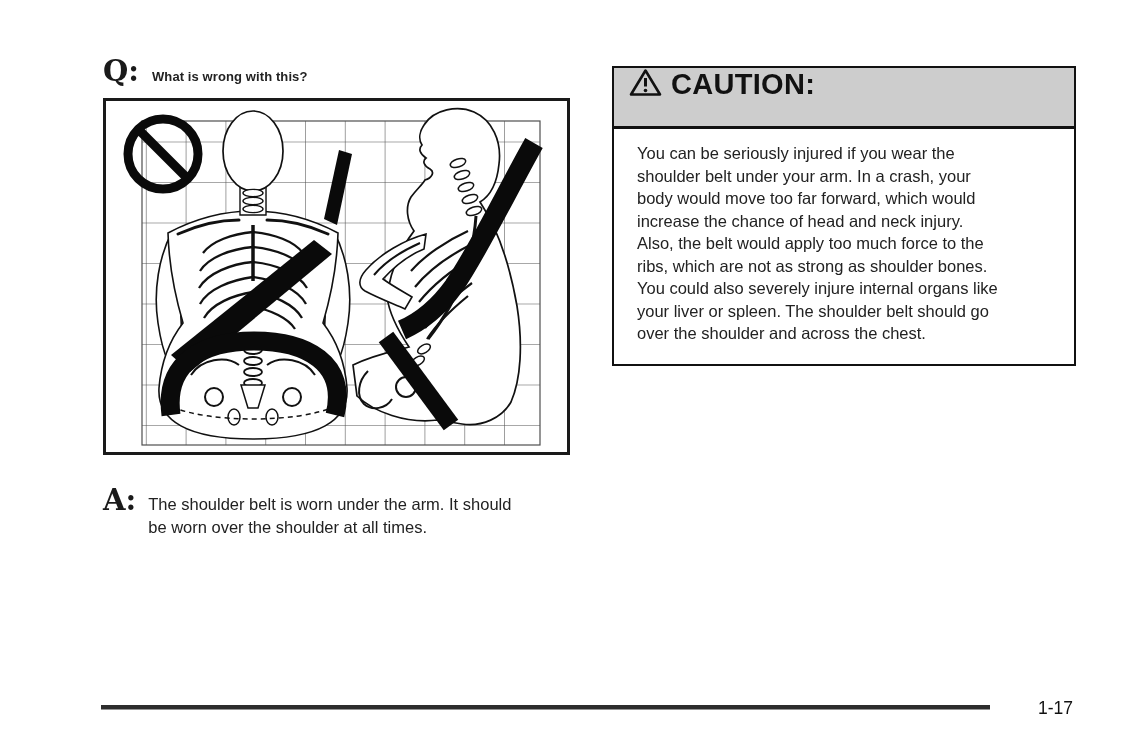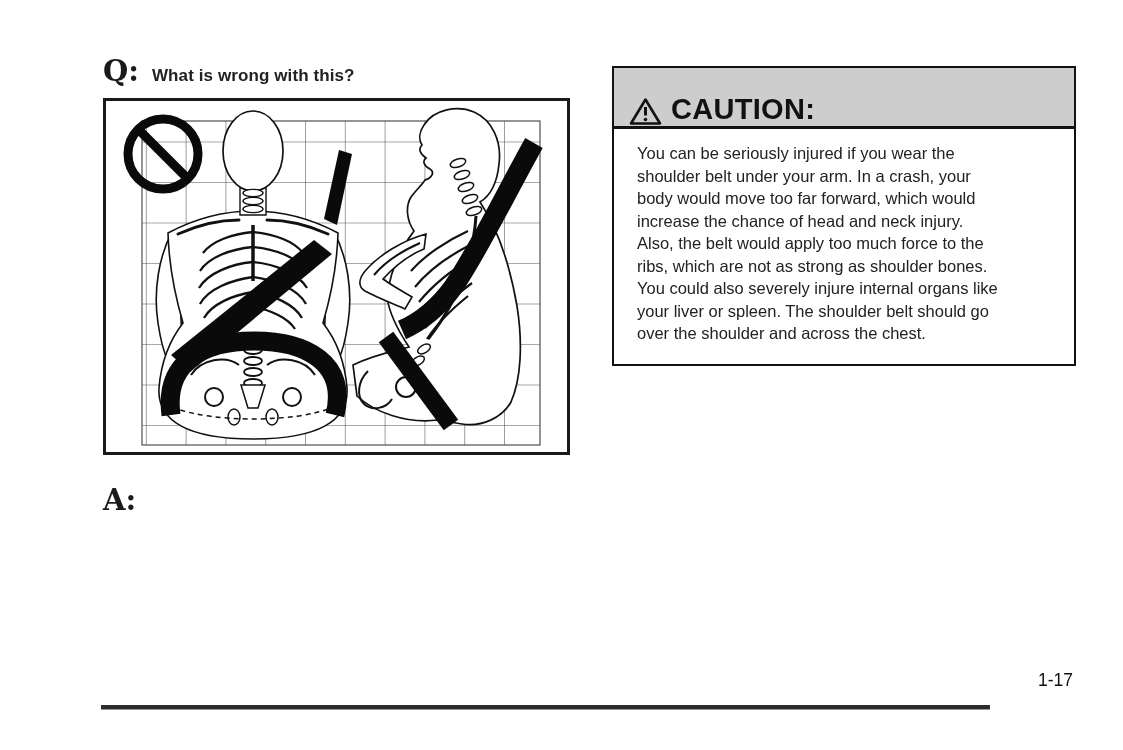--- a/index.html
+++ b/index.html
@@ -6,52 +6,52 @@
   .canvas{
     position:relative;width:1123px;height:750px;background:#ffffff;
     font-family:"Liberation Sans",sans-serif;overflow:hidden;
   }
   
   .q-row{position:absolute;left:103px;top:57px;display:flex;align-items:baseline;gap:13px;}
   .qa-prefix{
     font-family:"DejaVu Serif","Liberation Serif",serif;
     font-weight:bold;font-size:29px;color:#1a1a1a;line-height:1;
   }
-  .q-label{font-size:17px;font-weight:bold;color:#222;letter-spacing:0.1px;}
+  .q-label{font-size:13px;font-weight:bold;color:#222;letter-spacing:0.1px;}
   .a-row{position:absolute;left:103px;top:486px;display:flex;align-items:baseline;gap:12px;}
   .a-text{font-size:16.5px;line-height:22.5px;color:#222;white-space:pre-line;}
 
   
   .figure-box{
     position:absolute;left:103px;top:98px;width:467px;height:357px;
     border:3px solid #1a1a1a;box-sizing:border-box;background:#fff;
   }
   .figure-box svg{display:block;width:100%;height:100%;}
 
   
   .caution{
     position:absolute;left:612px;top:66px;width:464px;box-sizing:border-box;
     border:2px solid #111;background:#fff;
   }
   .caution-header{
     background:#cdcdcd;border-bottom:3px solid #111;height:61px;
-    display:flex;align-items:flex-end;padding-left:15px;gap:9px;box-sizing:border-box;
+    display:flex;align-items:flex-start;padding-left:15px;gap:9px;box-sizing:border-box;
   }
   .caution-title{font-size:29px;font-weight:bold;color:#111;letter-spacing:0.3px;}
   .caution-body{
     padding:13px 10px 19px 23px;font-size:16.5px;line-height:22.5px;color:#222;
     white-space:pre-line;
   }
 
   
   .footer-rule{
     position:absolute;left:101px;top:705px;width:889px;height:4px;
     background:#2d2d2d;border-bottom:1px solid #949494;
   }
-  .page-num{position:absolute;left:1038px;top:670px;font-size:17.5px;color:#111;}
+  .page-num{position:absolute;left:1038px;top:698px;font-size:17.5px;color:#111;}
 </style>
 </head>
 <body>
 
 <div class="canvas">
 
   <div class="q-row">
     <span class="qa-prefix">Q:</span>
     <span class="q-label">What is wrong with this?</span>
   </div>
@@ -158,20 +158,22 @@
 
       <g stroke="#0a0a0a" fill="none" stroke-width="9">
         <circle cx="57" cy="53" r="35"></circle>
         <line x1="33" y1="29" x2="81" y2="77"></line>
       </g>
     </svg>
   </div>
 
   <div class="a-row">
     <span class="qa-prefix">A:</span>
+    <div class="a-text">The shoulder belt is worn under the arm. It should
+be worn over the shoulder at all times.</div>
   </div>
 
   <div class="caution">
     <div class="caution-header">
       <svg width="33" height="29" viewBox="0 0 33 29">
         <polygon points="16.5,2.5 31,26.5 2,26.5" fill="none" stroke="#111" stroke-width="2.6" stroke-linejoin="round"></polygon>
         <line x1="16.5" y1="10" x2="16.5" y2="18.5" stroke="#111" stroke-width="3"></line>
         <circle cx="16.5" cy="22.5" r="1.8" fill="#111"></circle>
       </svg>
       <span class="caution-title">CAUTION:</span>

